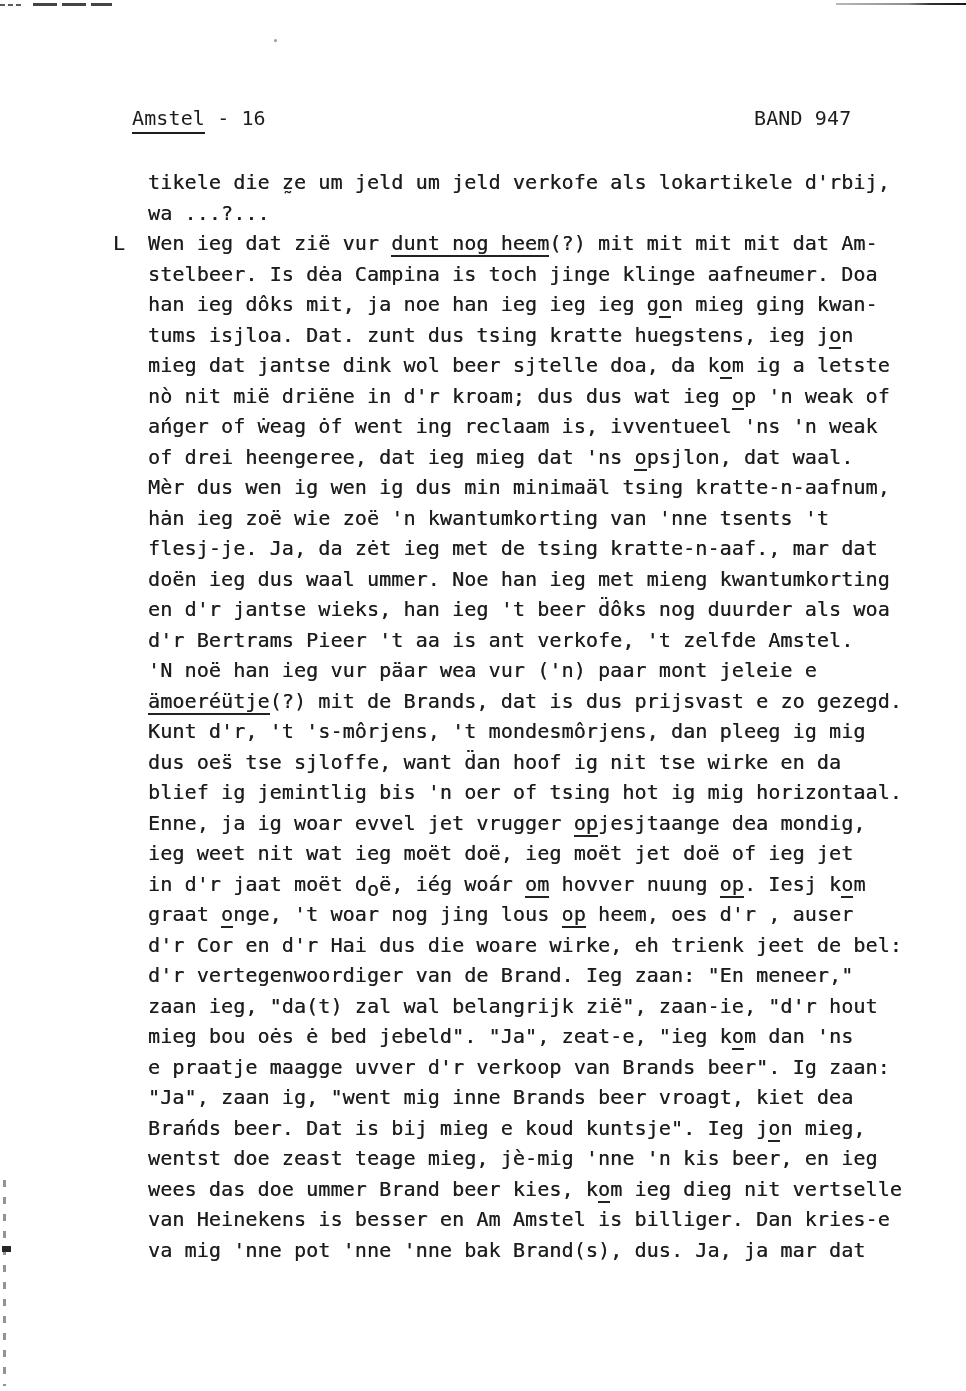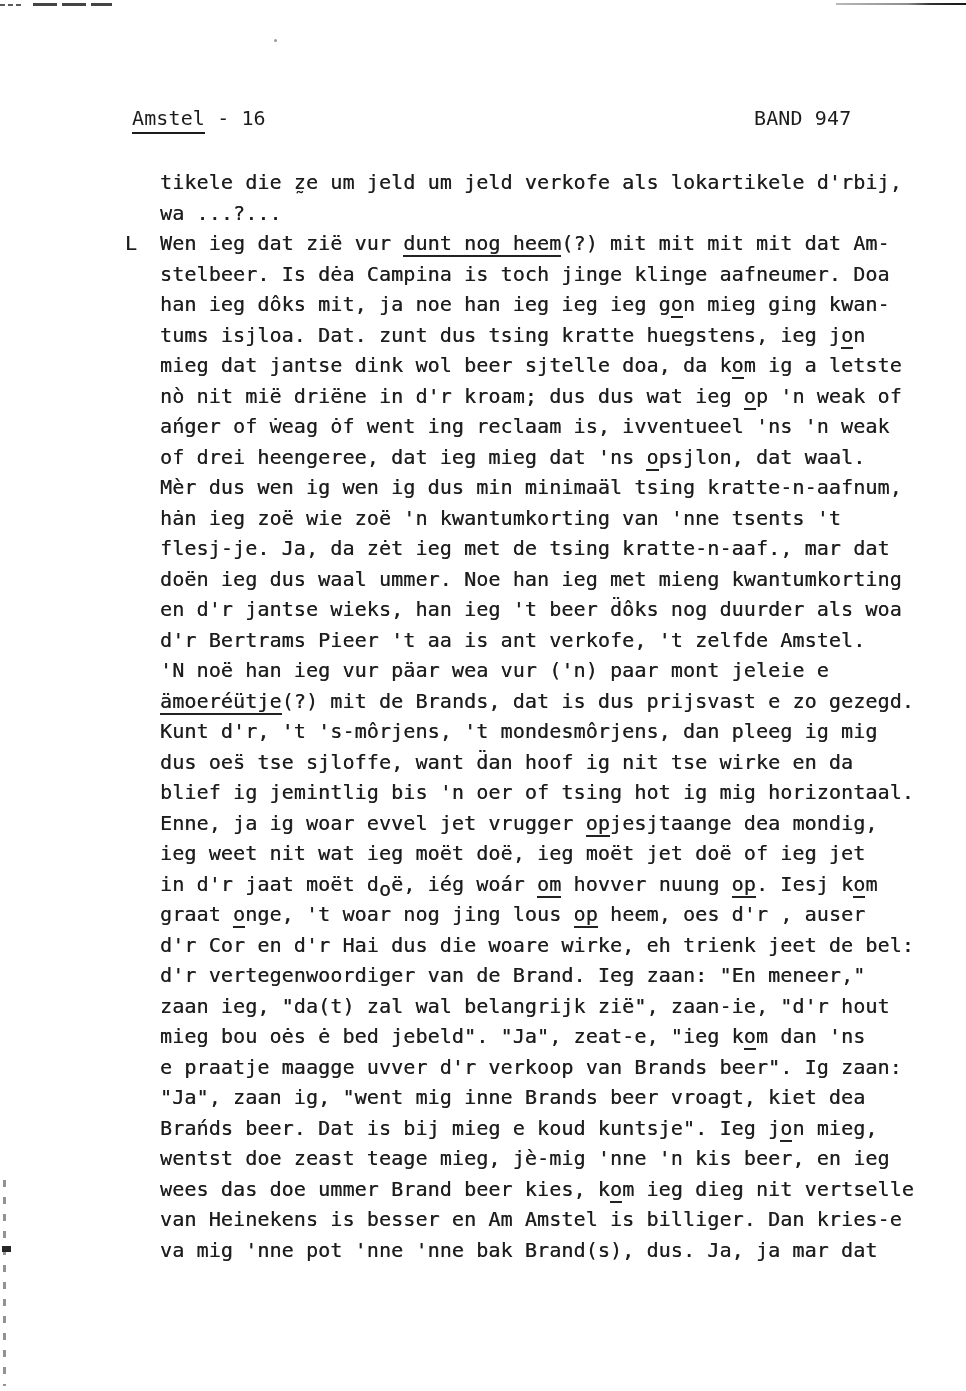--- a/index.html
+++ b/index.html
@@ -28,21 +28,21 @@
 
   
   .hdr{position:absolute;top:106px;left:0;width:966px;font-size:20px;
     letter-spacing:0.12px;white-space:pre;}
   .hdr-left{position:absolute;left:132px;top:0;}
   .hdr-right{position:absolute;left:754px;top:0;}
   .u-word{border-bottom:2px solid #1c1c1c;padding-bottom:2px;}
 
   
   .transcript{
-    position:absolute;left:160px;top:167px;width:780px;
+    position:absolute;left:148px;top:167px;width:780px;
     font-size:20px;line-height:30.5px;letter-spacing:0.12px;
     white-space:pre;
     text-shadow:0.35px 0 0 rgba(25,25,25,0.75);
   }
   .line{position:relative;height:30.5px;}
   .spk{position:absolute;left:-35px;top:0;}
   .u{border-bottom:2px solid #222;text-align:right;}
   .sub{display:inline-block;transform:translateY(5px);}
 </style>
 </head>

